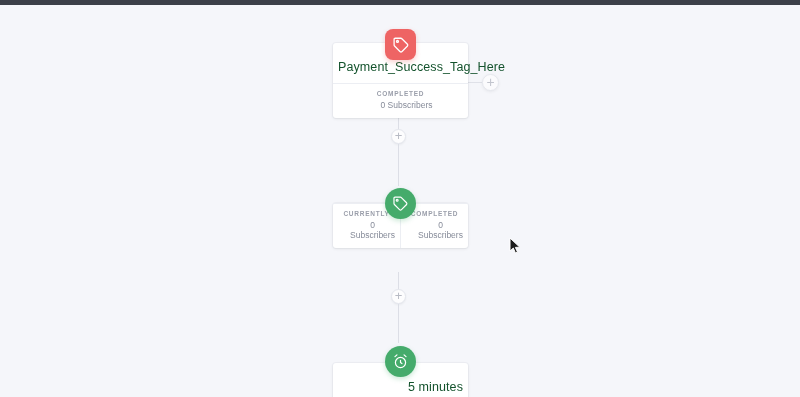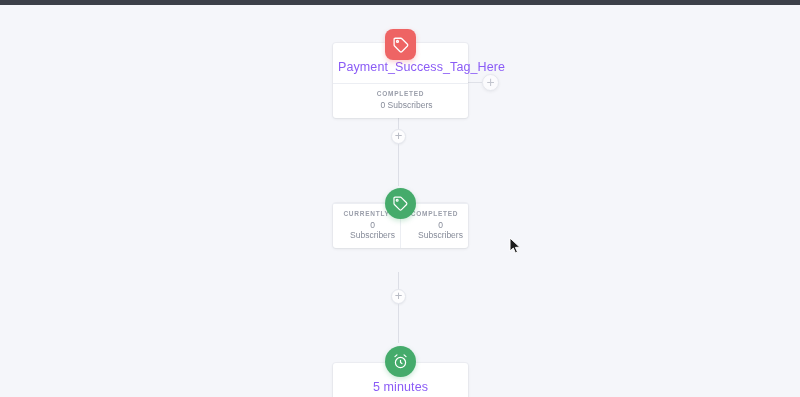--- a/index.html
+++ b/index.html
@@ -79,22 +79,22 @@
   
   .node {
     position:absolute;
     width:135px;
     background:#ffffff;
     border-radius:3px;
     box-shadow:0 1px 3px rgba(60,64,73,.10), 0 0 0 1px rgba(60,64,73,.035);
   }
 
   .node-title {
-    text-align:center;
-    color:#8b5cf6;
+    text-align:right;
+    color:#14532d;
     font-size:12.5px;
     letter-spacing:.1px;
     padding:17px 5px 9px;
     white-space:nowrap;
   }
   .node-title.wide { font-size:12.5px; }
 
   .node-stats {
     display:flex;
     border-top:1px solid #eceef3;

